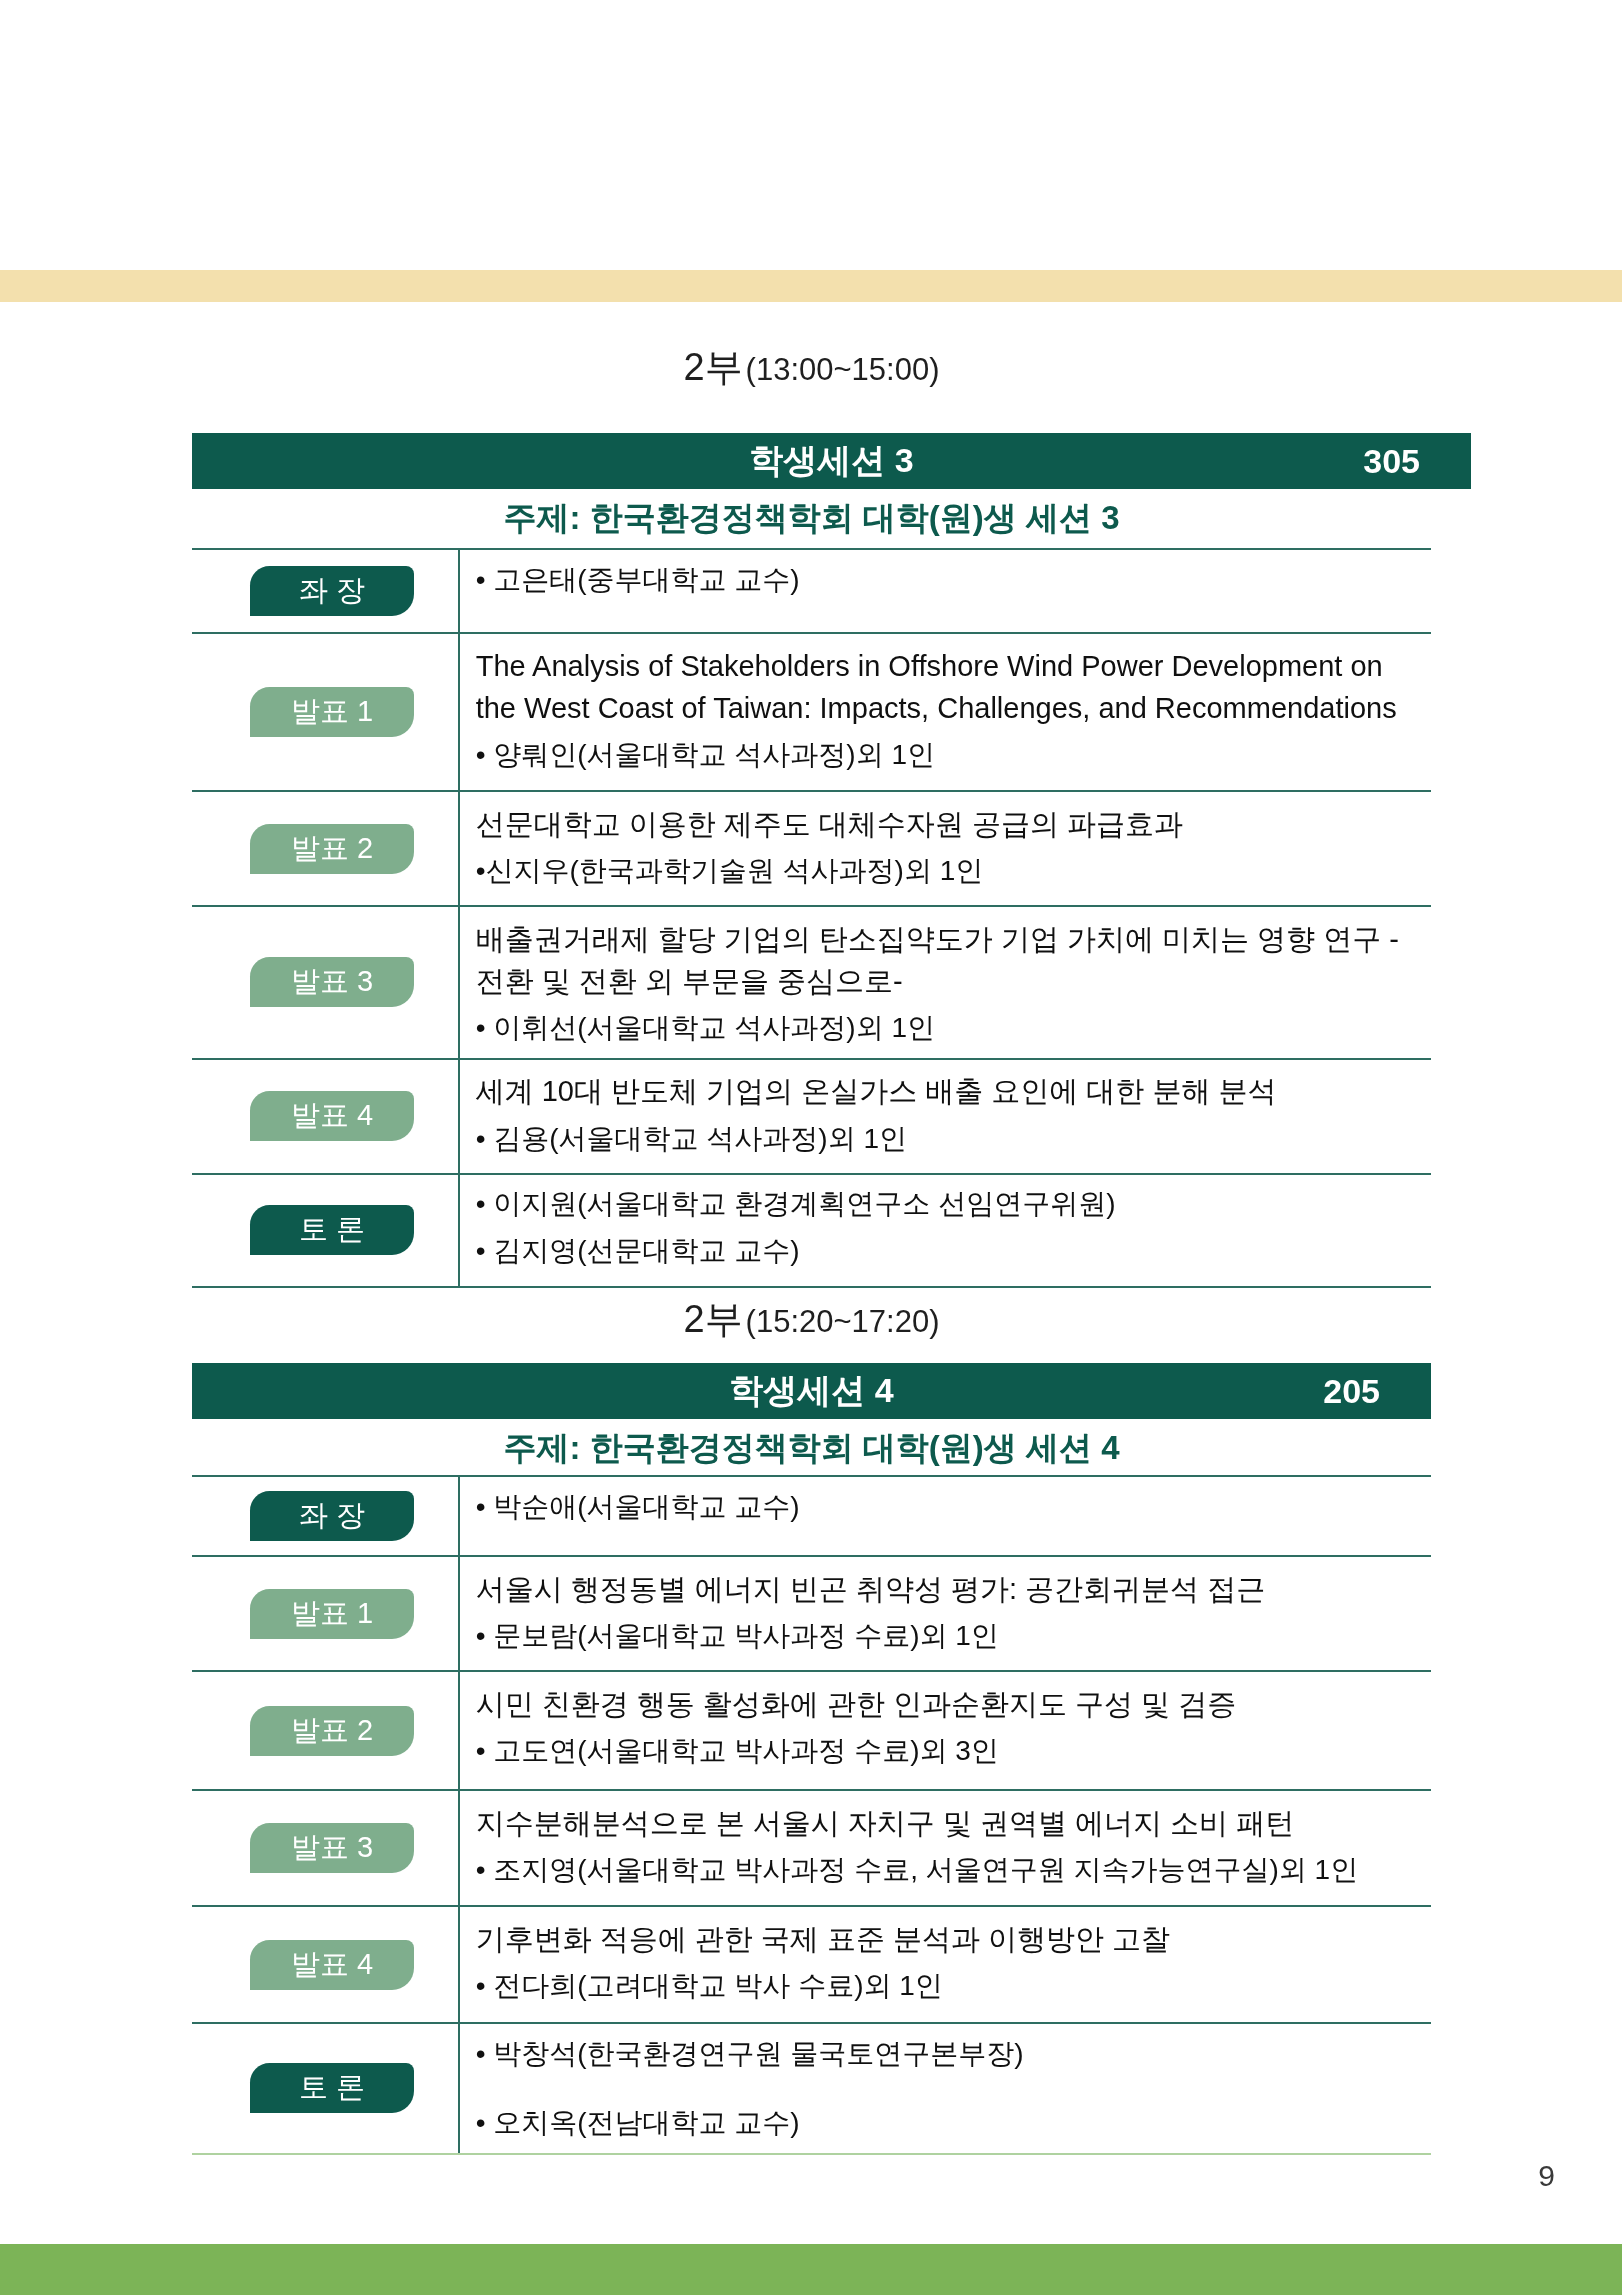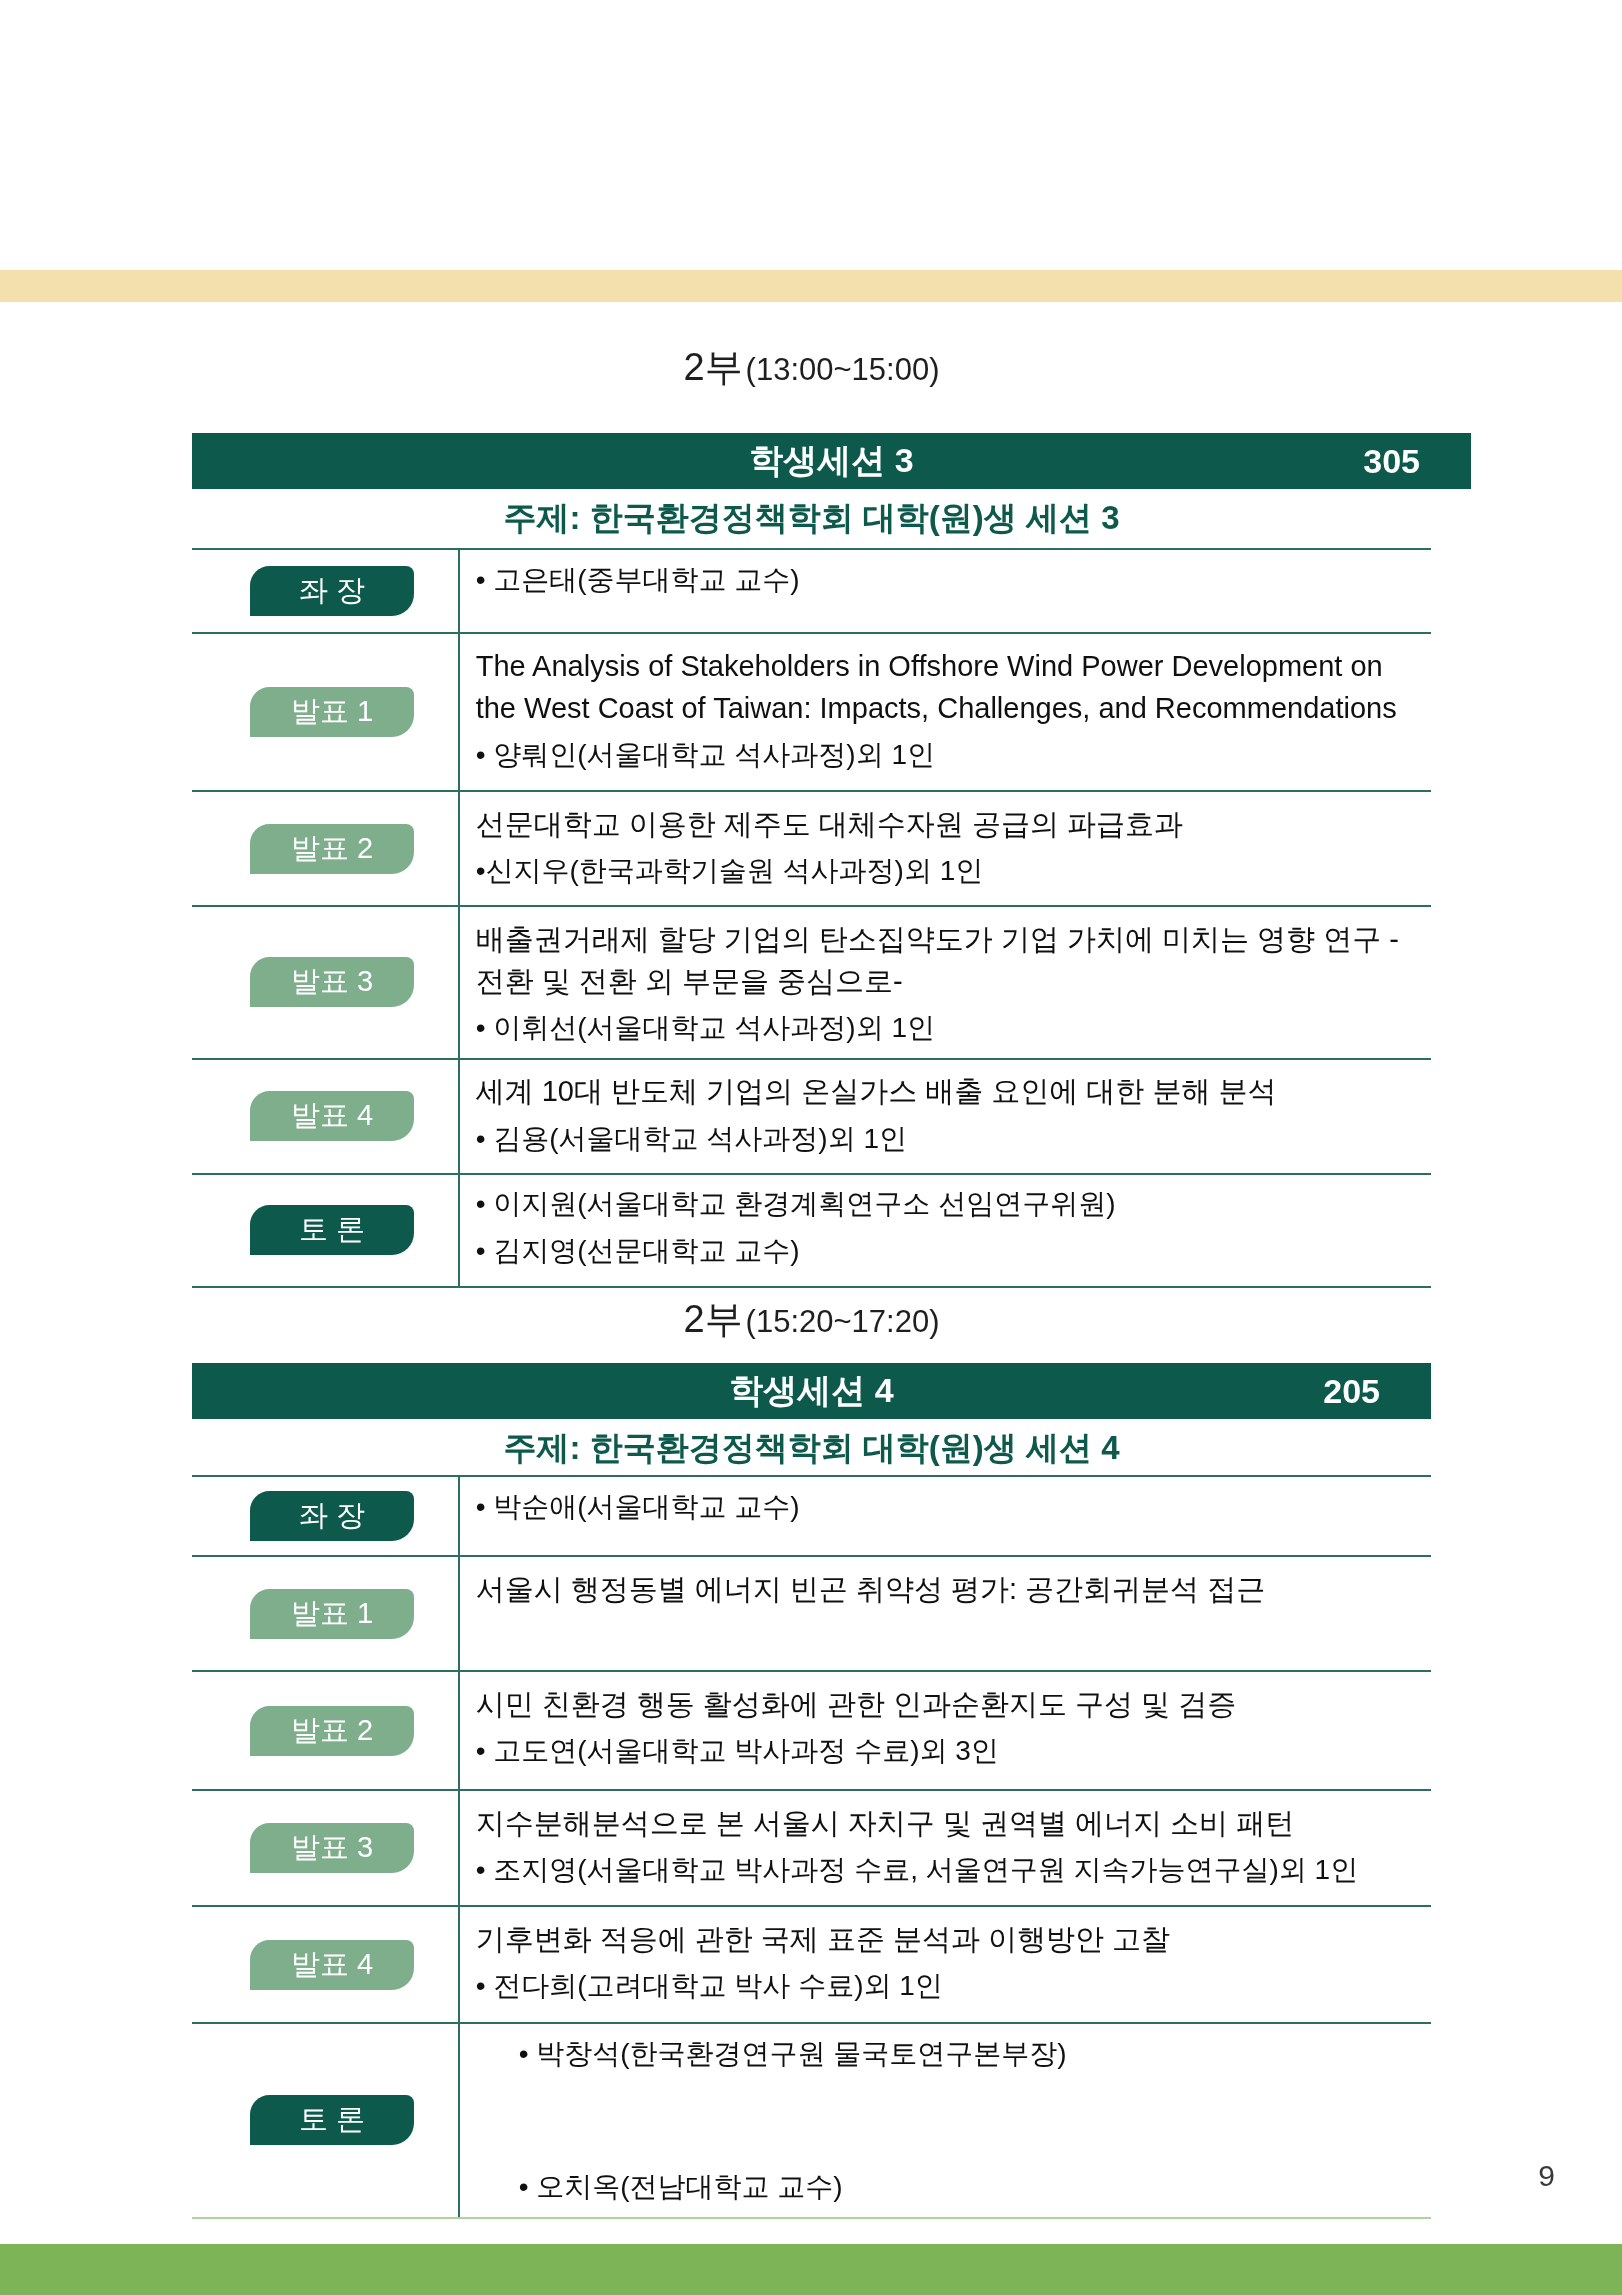--- a/index.html
+++ b/index.html
@@ -54,21 +54,21 @@
   }
   .badge {
     width:164px; height:50px; margin-left:14px;
     display:flex; align-items:center; justify-content:center;
     color:#fff; font-size:29px; border-radius:19.6px 7.9px 22px 0;
   }
   .badge.dark  { background:var(--teal); }
   .badge.light { background:var(--sage); }
   .row-title { font-weight:normal; font-size:29px; line-height:1.45; }
   .speakers { display:flex; flex-direction:column; gap:9.2px; }
-  .speakers.inline { flex-direction:column; gap:96px;margin-left:43px; }
+  .speakers.inline { flex-direction:column; gap:32px; }
   .speaker { font-size:28px; line-height:1.35; }
 
   
   #table1 .row:nth-child(1){ min-height:84px; }
   #table1 .row:nth-child(2){ min-height:158px; }
   #table1 .row:nth-child(3){ min-height:115px; }
   #table1 .row:nth-child(4){ min-height:145px; }
   #table1 .row:nth-child(5){ min-height:115px; }
   #table1 .row:nth-child(6){ min-height:113px; }
   
@@ -190,20 +190,23 @@
           <div class="speaker">• 박순애(서울대학교 교수)</div>
         </div>
       </div>
     </div>
     <div class="row">
       <div class="cell-left">
         <div class="badge light">발표 1</div>
       </div>
       <div class="cell-right">
         <div class="row-title">서울시 행정동별 에너지 빈곤 취약성 평가: 공간회귀분석 접근</div>
+        <div class="speakers">
+          <div class="speaker">• 문보람(서울대학교 박사과정 수료)외 1인</div>
+        </div>
       </div>
     </div>
     <div class="row">
       <div class="cell-left">
         <div class="badge light">발표 2</div>
       </div>
       <div class="cell-right">
         <div class="row-title">시민 친환경 행동 활성화에 관한 인과순환지도 구성 및 검증</div>
         <div class="speakers">
           <div class="speaker">• 고도연(서울대학교 박사과정 수료)외 3인</div>

